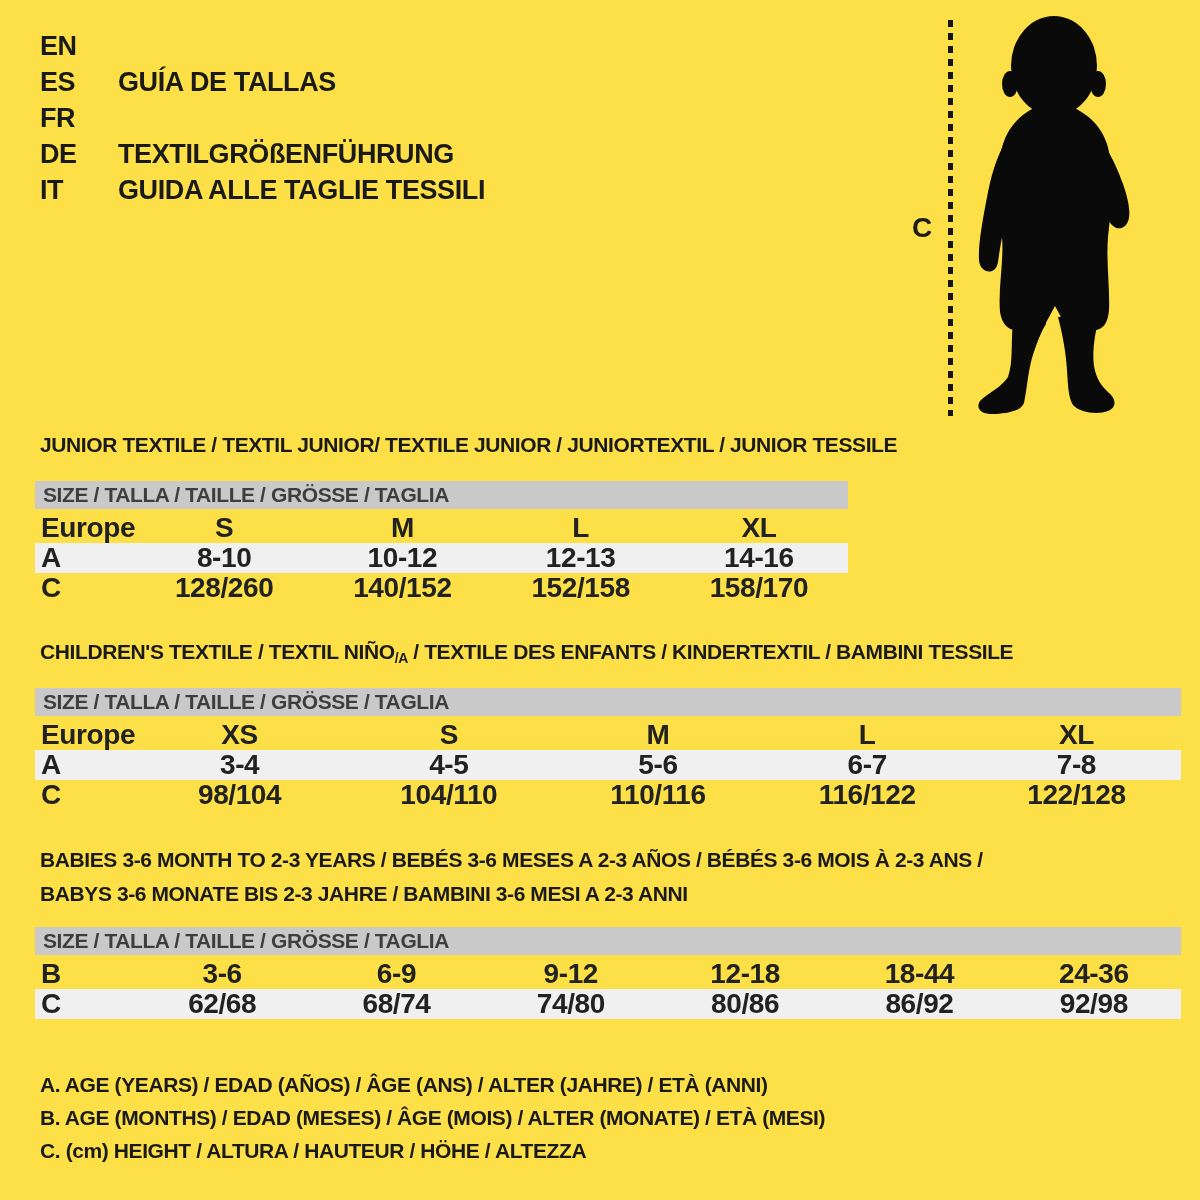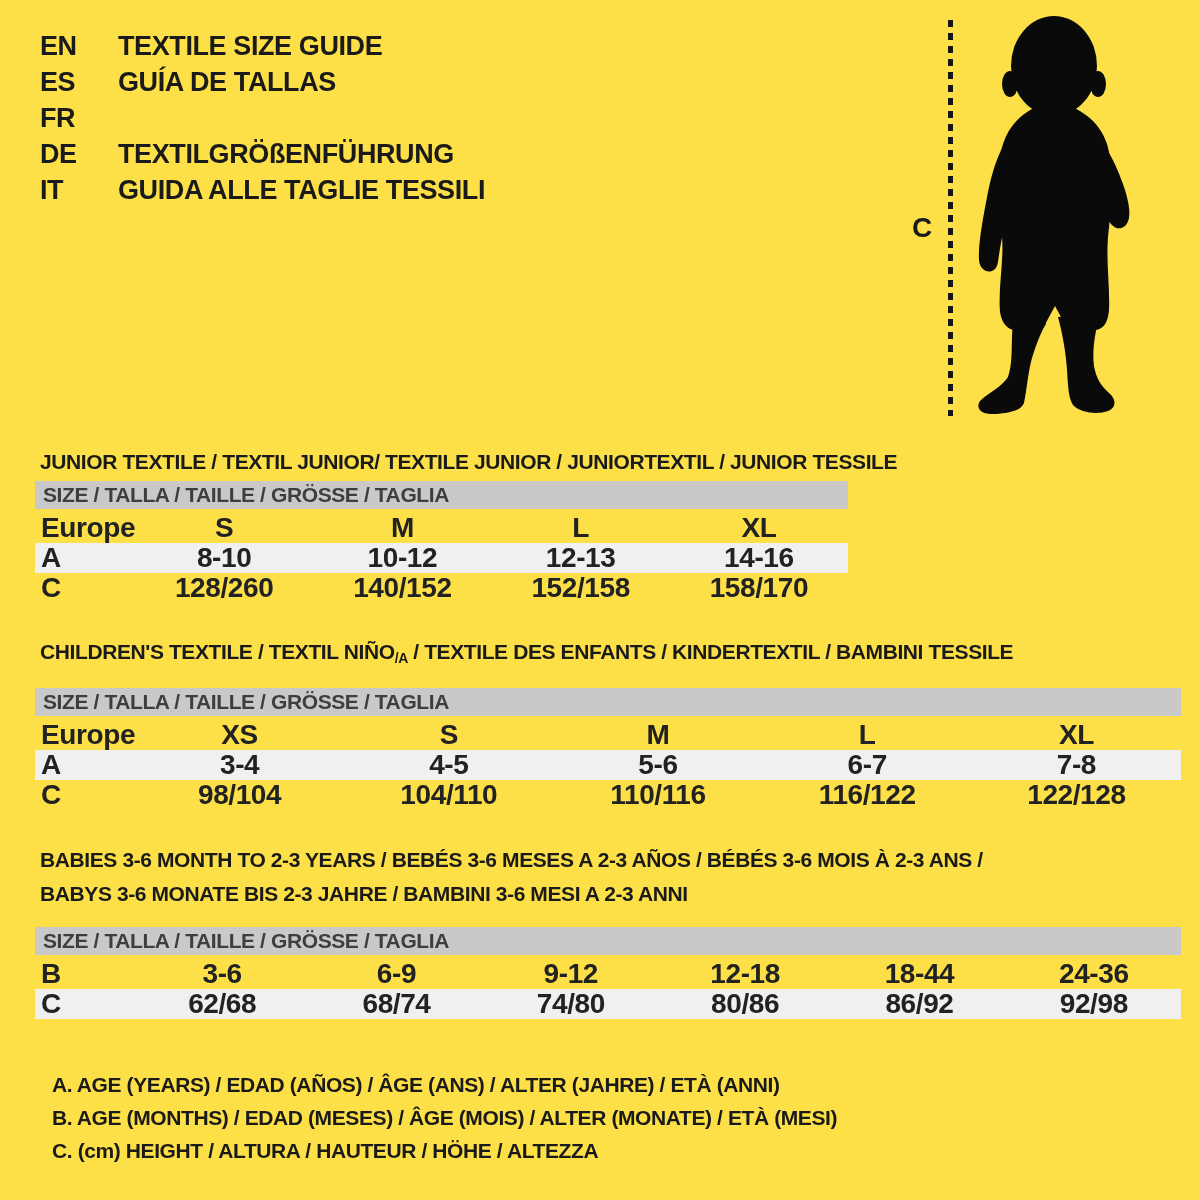--- a/index.html
+++ b/index.html
@@ -19,21 +19,21 @@
   
   .dashed-line {
     position:absolute; left:948px; top:20px; width:5px; height:396px;
     background:repeating-linear-gradient(to bottom, #151515 0 7px, transparent 7px 13px);
   }
   .measure-label { position:absolute; left:912px; top:212px; font-size:28px; }
   .silhouette { position:absolute; left:962px; top:12px; }
 
   
   .section-title { position:absolute; left:40px; font-size:21px; line-height:34px; white-space:nowrap; }
-  .t-junior   { top:428px;margin-top:17px; }
+  .t-junior   { top:428px; }
   .t-children { top:635px; }
   .t-babies   { top:843px; }
   .subscript { font-size:14px; vertical-align:-4px; }
 
   
   .table { position:absolute; left:35px; }
   .w-narrow { width:813px; }
   .w-wide   { width:1146px; }
   .tb-junior   { top:481px; }
   .tb-children { top:688px; }
@@ -42,31 +42,30 @@
     height:28px; line-height:28px; background:#c9c9c9; color:#3e3e3e;
     font-size:21px; padding-left:8px; box-sizing:border-box; margin-bottom:4px;
   }
   .trow { display:flex; height:30px; line-height:30px; font-size:28px; color:#222222; }
   .trow.striped { background:#f0f0f0; }
   .tlabel { width:100px; padding-left:6px; box-sizing:border-box; }
   .tcell { flex:1; text-align:center; }
 
   
   .legend { position:absolute; left:40px; top:1068px; }
-  .legend-line { font-size:21px; line-height:33px; white-space:nowrap;margin-left:12px; }
+  .legend-line { font-size:21px; line-height:33px; white-space:nowrap; }
 </style>
 </head>
 <body>
 
 <div class="page">
 
   <div class="lang-header" id="lang-header">
       <div class="lang-line">
         <span class="lang-code">EN</span>
-        <span class="lang-title">TEXTILE SIZE GUIDE</span>
       </div>
       <div class="lang-line">
         <span class="lang-code">ES</span>
         <span class="lang-title">GUÍA DE TALLAS</span>
       </div>
       <div class="lang-line">
         <span class="lang-code">FR</span>
       </div>
       <div class="lang-line">
         <span class="lang-code">DE</span>

